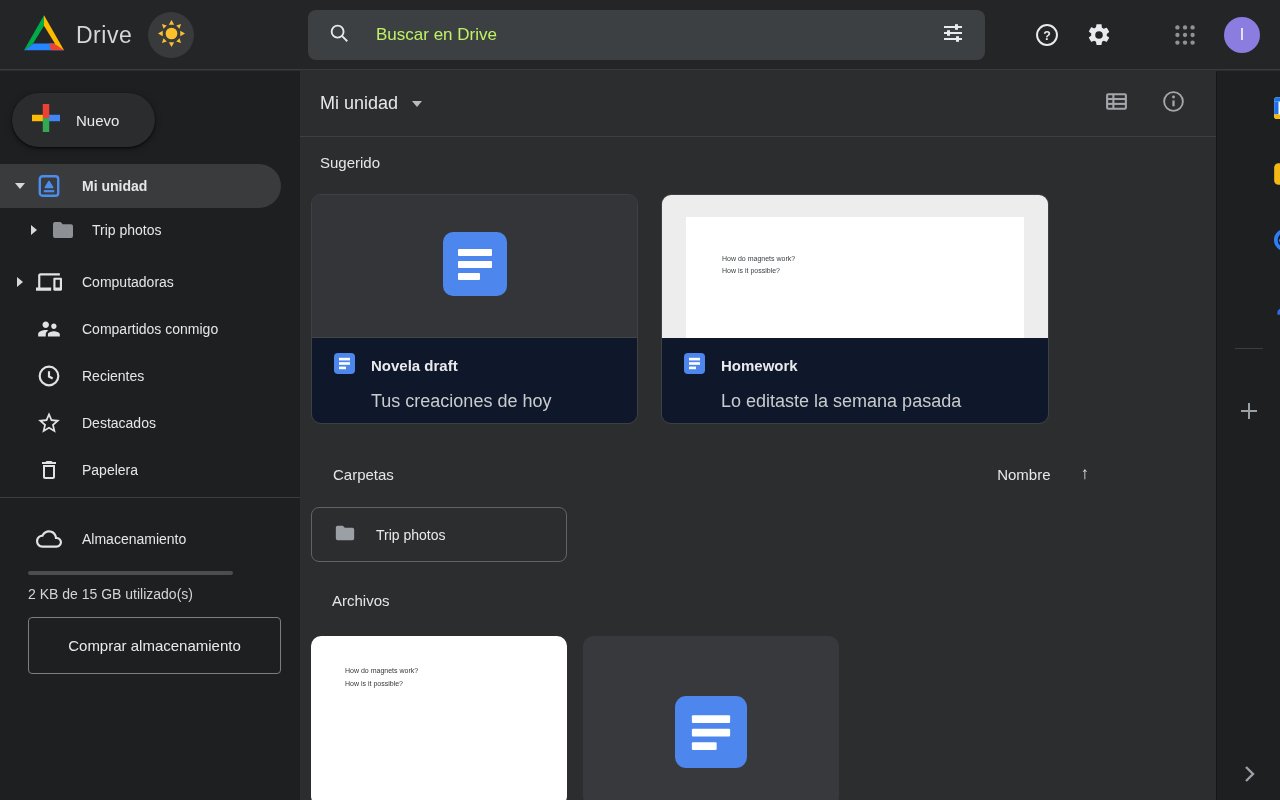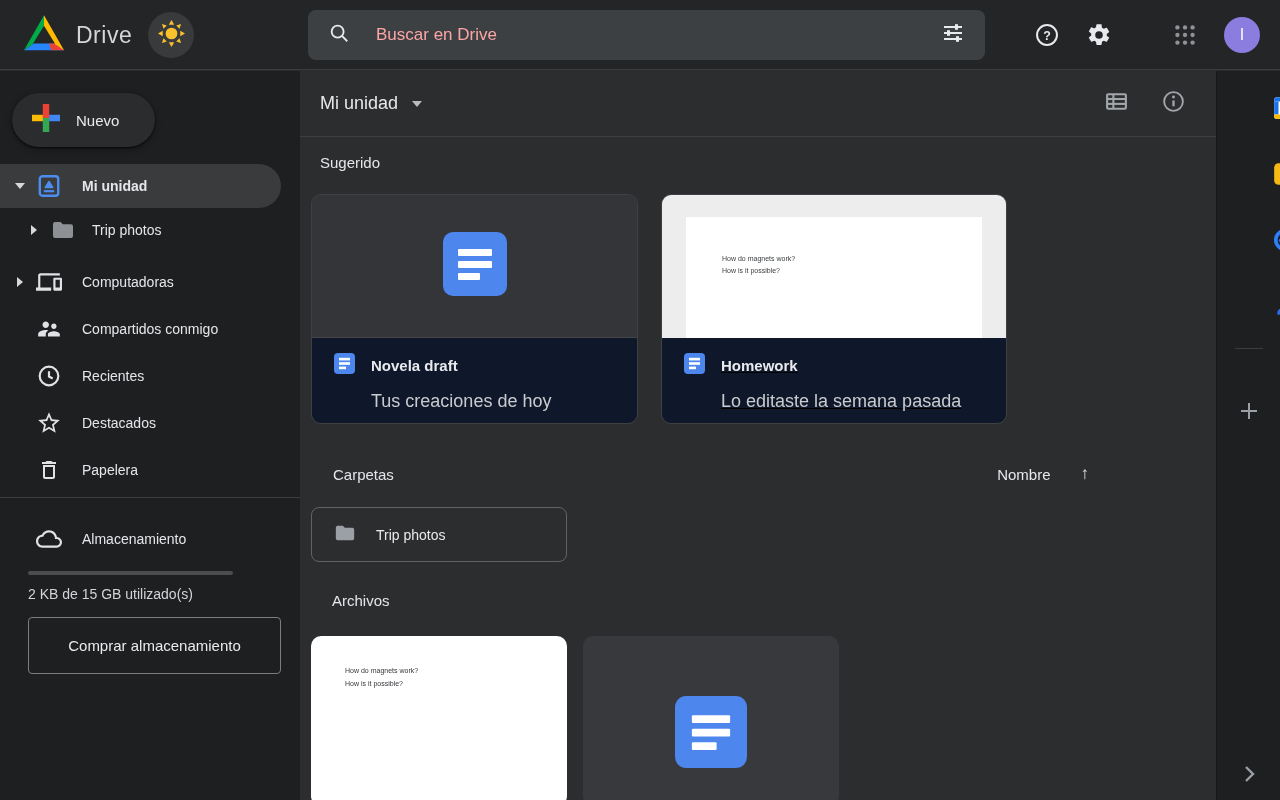--- a/index.html
+++ b/index.html
@@ -9,21 +9,21 @@
 
   
   .topbar { position:absolute; top:0; left:0; width:1280px; height:70px;
     background:#242527; border-bottom:1px solid #3a3b3d; z-index:5; }
   .logo-area { position:absolute; left:24px; top:0; height:70px; display:flex; align-items:center; }
   .app-name { font-size:23px; color:#d4d6d9; margin-left:12px; letter-spacing:.5px; }
   .theme-toggle { width:46px; height:46px; border-radius:50%; background:#393a3c;
     display:flex; align-items:center; justify-content:center; margin-left:16px; }
   .searchbar { position:absolute; left:308px; top:10px; width:677px; height:50px;
     background:#3d4043; border-radius:8px; display:flex; align-items:center; padding:0 20px; }
-  .search-placeholder { color:#fca5a5; font-size:17px; margin-left:26px; flex:1; }
+  .search-placeholder { color:#bef264; font-size:17px; margin-left:26px; flex:1; }
   .tb-icon { position:absolute; top:22px; width:26px; height:26px; display:flex;
     align-items:center; justify-content:center; }
   .avatar { position:absolute; left:1224px; top:17px; width:36px; height:36px; border-radius:50%;
     background:#8b7ce0; color:#fff; font-size:16px; display:flex; align-items:center; justify-content:center; }
 
   
   .sidebar { position:absolute; top:71px; left:0; width:300px; height:729px; background:#1e1f21; }
   .new-btn { margin:22px 0 0 12px; width:143px; height:54px; border-radius:28px; background:#2b2c2e;
     box-shadow:0 1px 2px rgba(0,0,0,.65), 0 2px 6px rgba(0,0,0,.35);
     display:flex; align-items:center; padding-left:20px; gap:16px; cursor:pointer; }
@@ -53,21 +53,21 @@
   .main-title { color:#e6e8eb; font-size:18px; }
   .main-caret { width:0;height:0;border-left:5px solid transparent;border-right:5px solid transparent;
     border-top:6px solid #b9bcbf; margin-left:14px; }
   .header-icons { margin-left:auto; display:flex; gap:32px; align-items:center; }
   .main-divider { height:1px; background:#3e3f41; }
   .section-label { color:#e4e6e9; font-size:15px; }
   .lbl-sugerido { margin:17px 0 0 20px; }
   .cards-row { display:flex; gap:23px; margin:23px 0 0 11px; }
   .sug-card { height:230px; border:1px solid #3f4043; border-radius:10px; background:#343538; overflow:hidden; cursor:pointer; }
   .sug-card.c1 { width:327px; }
-  .sug-card.c2 { width:346px;text-decoration:underline; }
+  .sug-card.c2 { width:388px; }
   .card-preview { height:143px; display:flex; align-items:center; justify-content:center; }
   .card-preview.doc-dark { background:#343538; border-bottom:1px solid #434447; }
   .card-preview.page-light { background:#ededee; position:relative; }
   .page { position:absolute; left:24px; right:24px; top:22px; bottom:0; background:#fff; }
   .page-lines { padding:36px 0 0 36px; font-size:7px; color:#3c4043; line-height:12px; }
   .card-footer { padding:15px 22px 0 22px; background:#0f172a; height:86px; }
   .cf-name-row { display:flex; align-items:center; gap:16px; }
   .cf-title { color:#e8eaed; font-size:15px; font-weight:bold; }
   .cf-sub { margin-top:13px; color:#c9ccce; font-size:18px;margin-left:37px; }
   .folders-header { display:flex; align-items:center; margin:40px 0 0 33px; padding-right:127px; }

